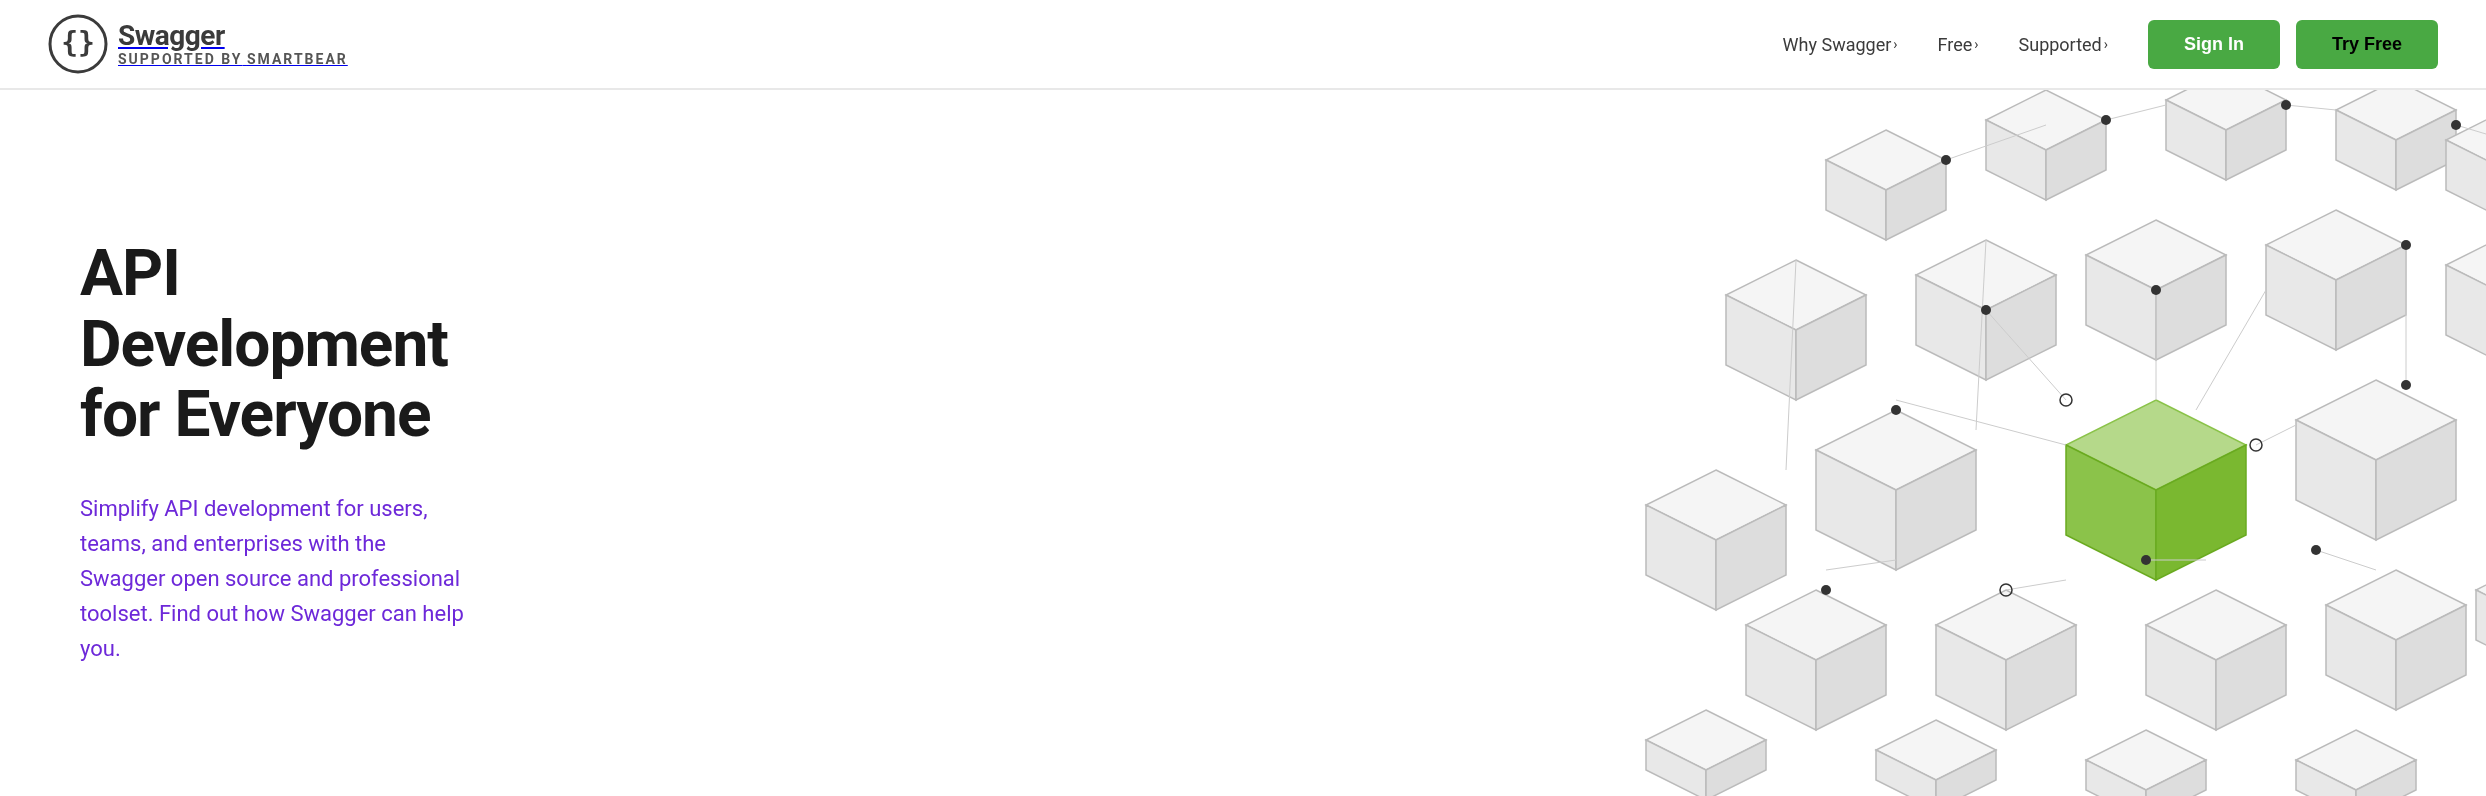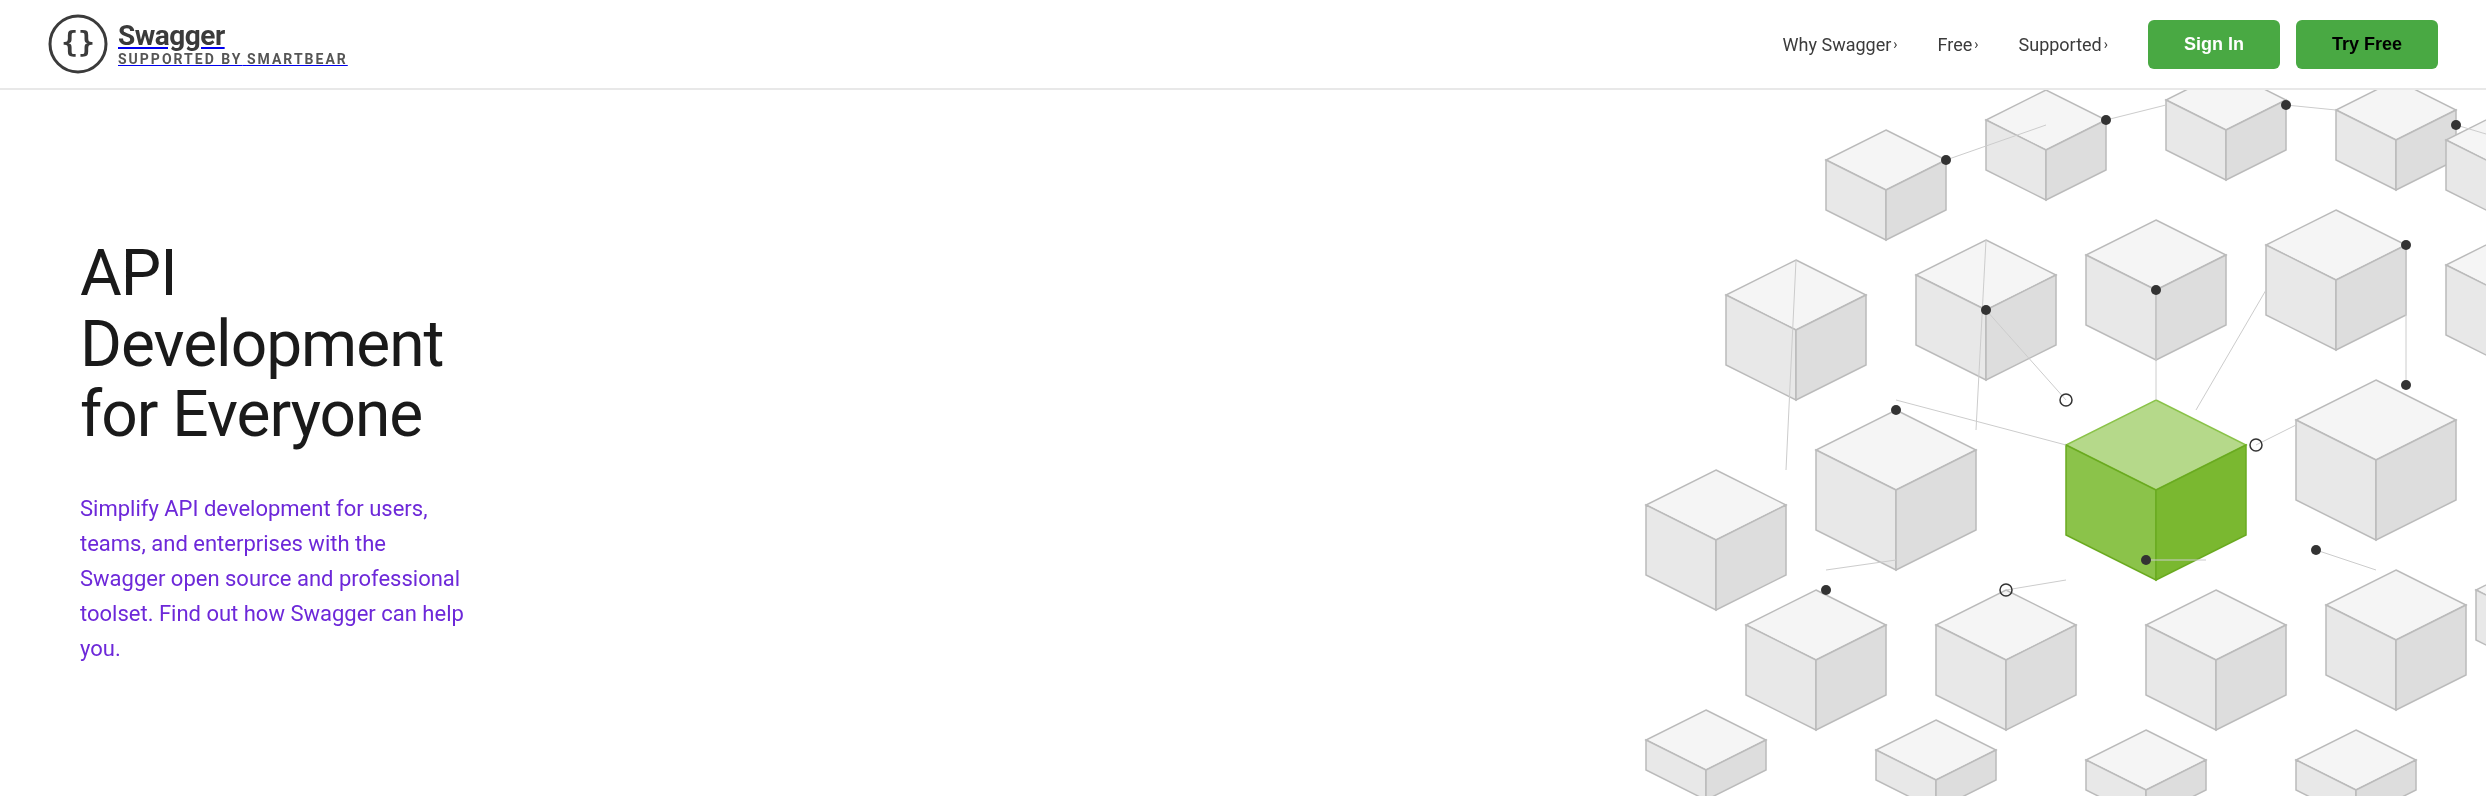--- a/index.html
+++ b/index.html
@@ -109,21 +109,21 @@
     }
     .hero-content {
       flex: 0 0 520px;
       padding: 100px 48px 80px 80px;
       display: flex;
       flex-direction: column;
       justify-content: center;
     }
     .hero-title {
       font-size: 64px;
-      font-weight: 400;
+      font-weight: 700;
       color: #1a1a1a;
       line-height: 1.1;
       margin-bottom: 40px;
       letter-spacing: -1px;
     }
     .hero-subtitle {
       font-size: 22px;
       color: #6d28d9;
       line-height: 1.6;
       max-width: 440px;

